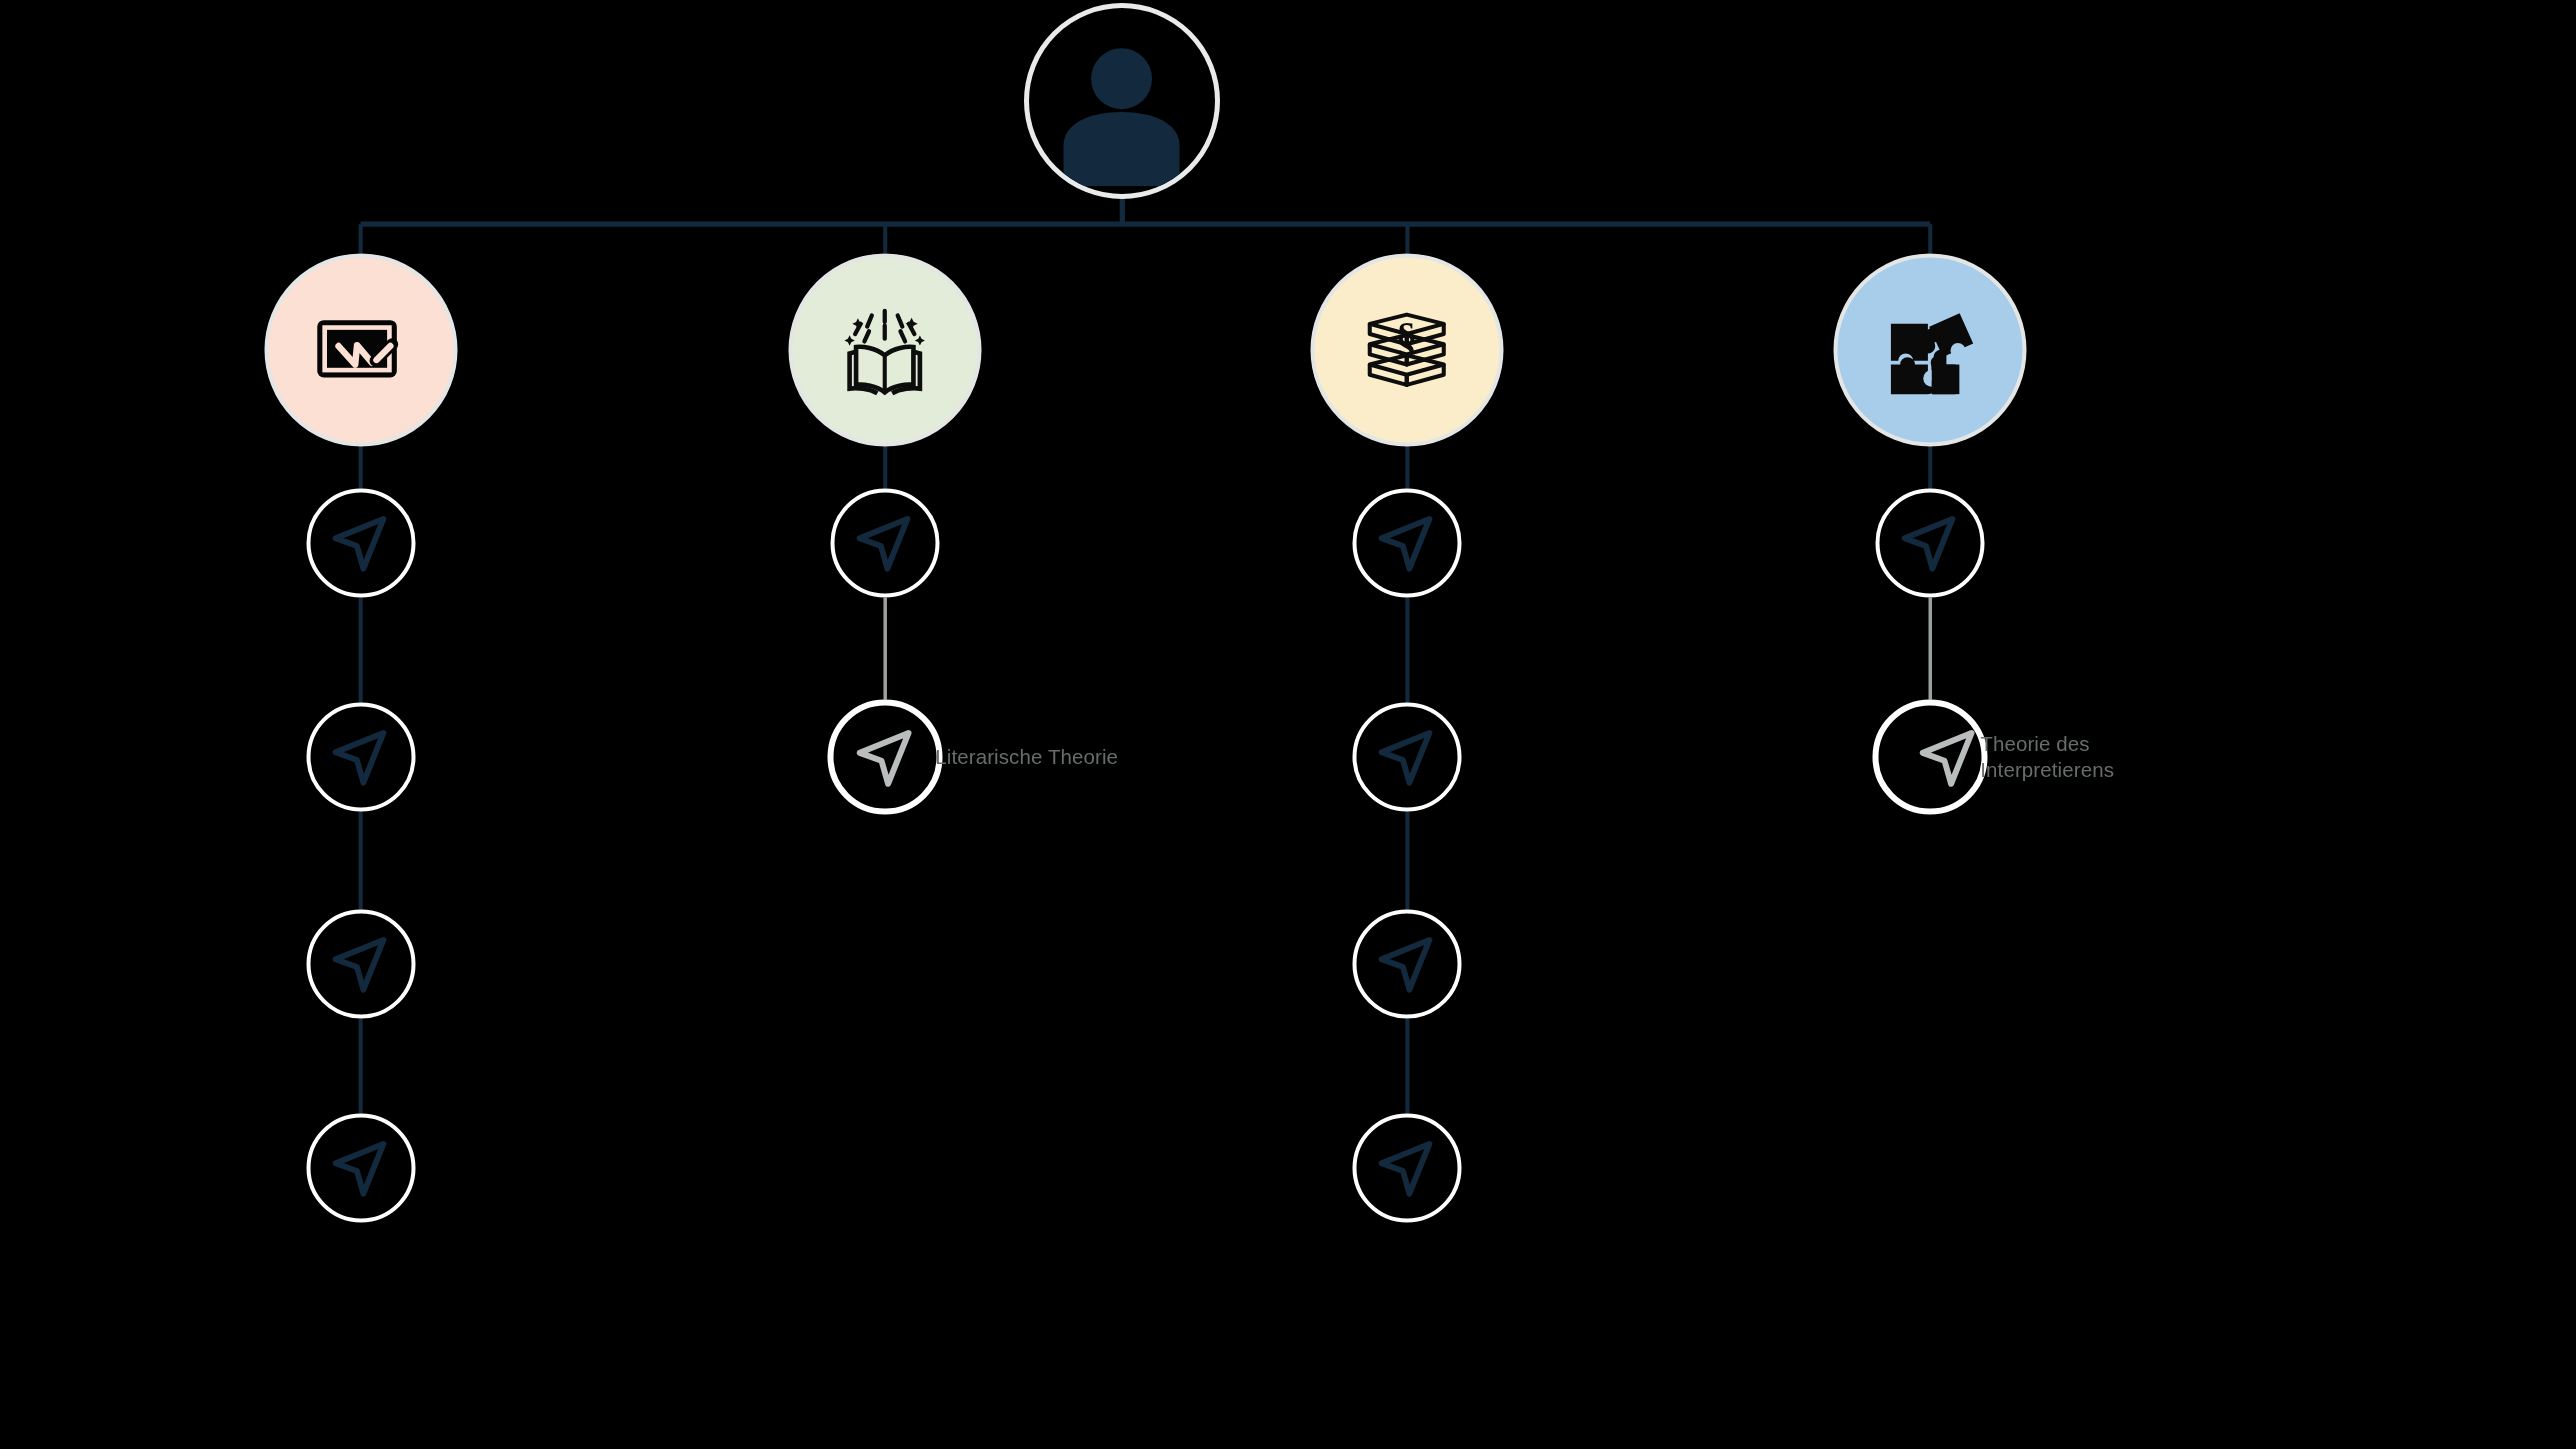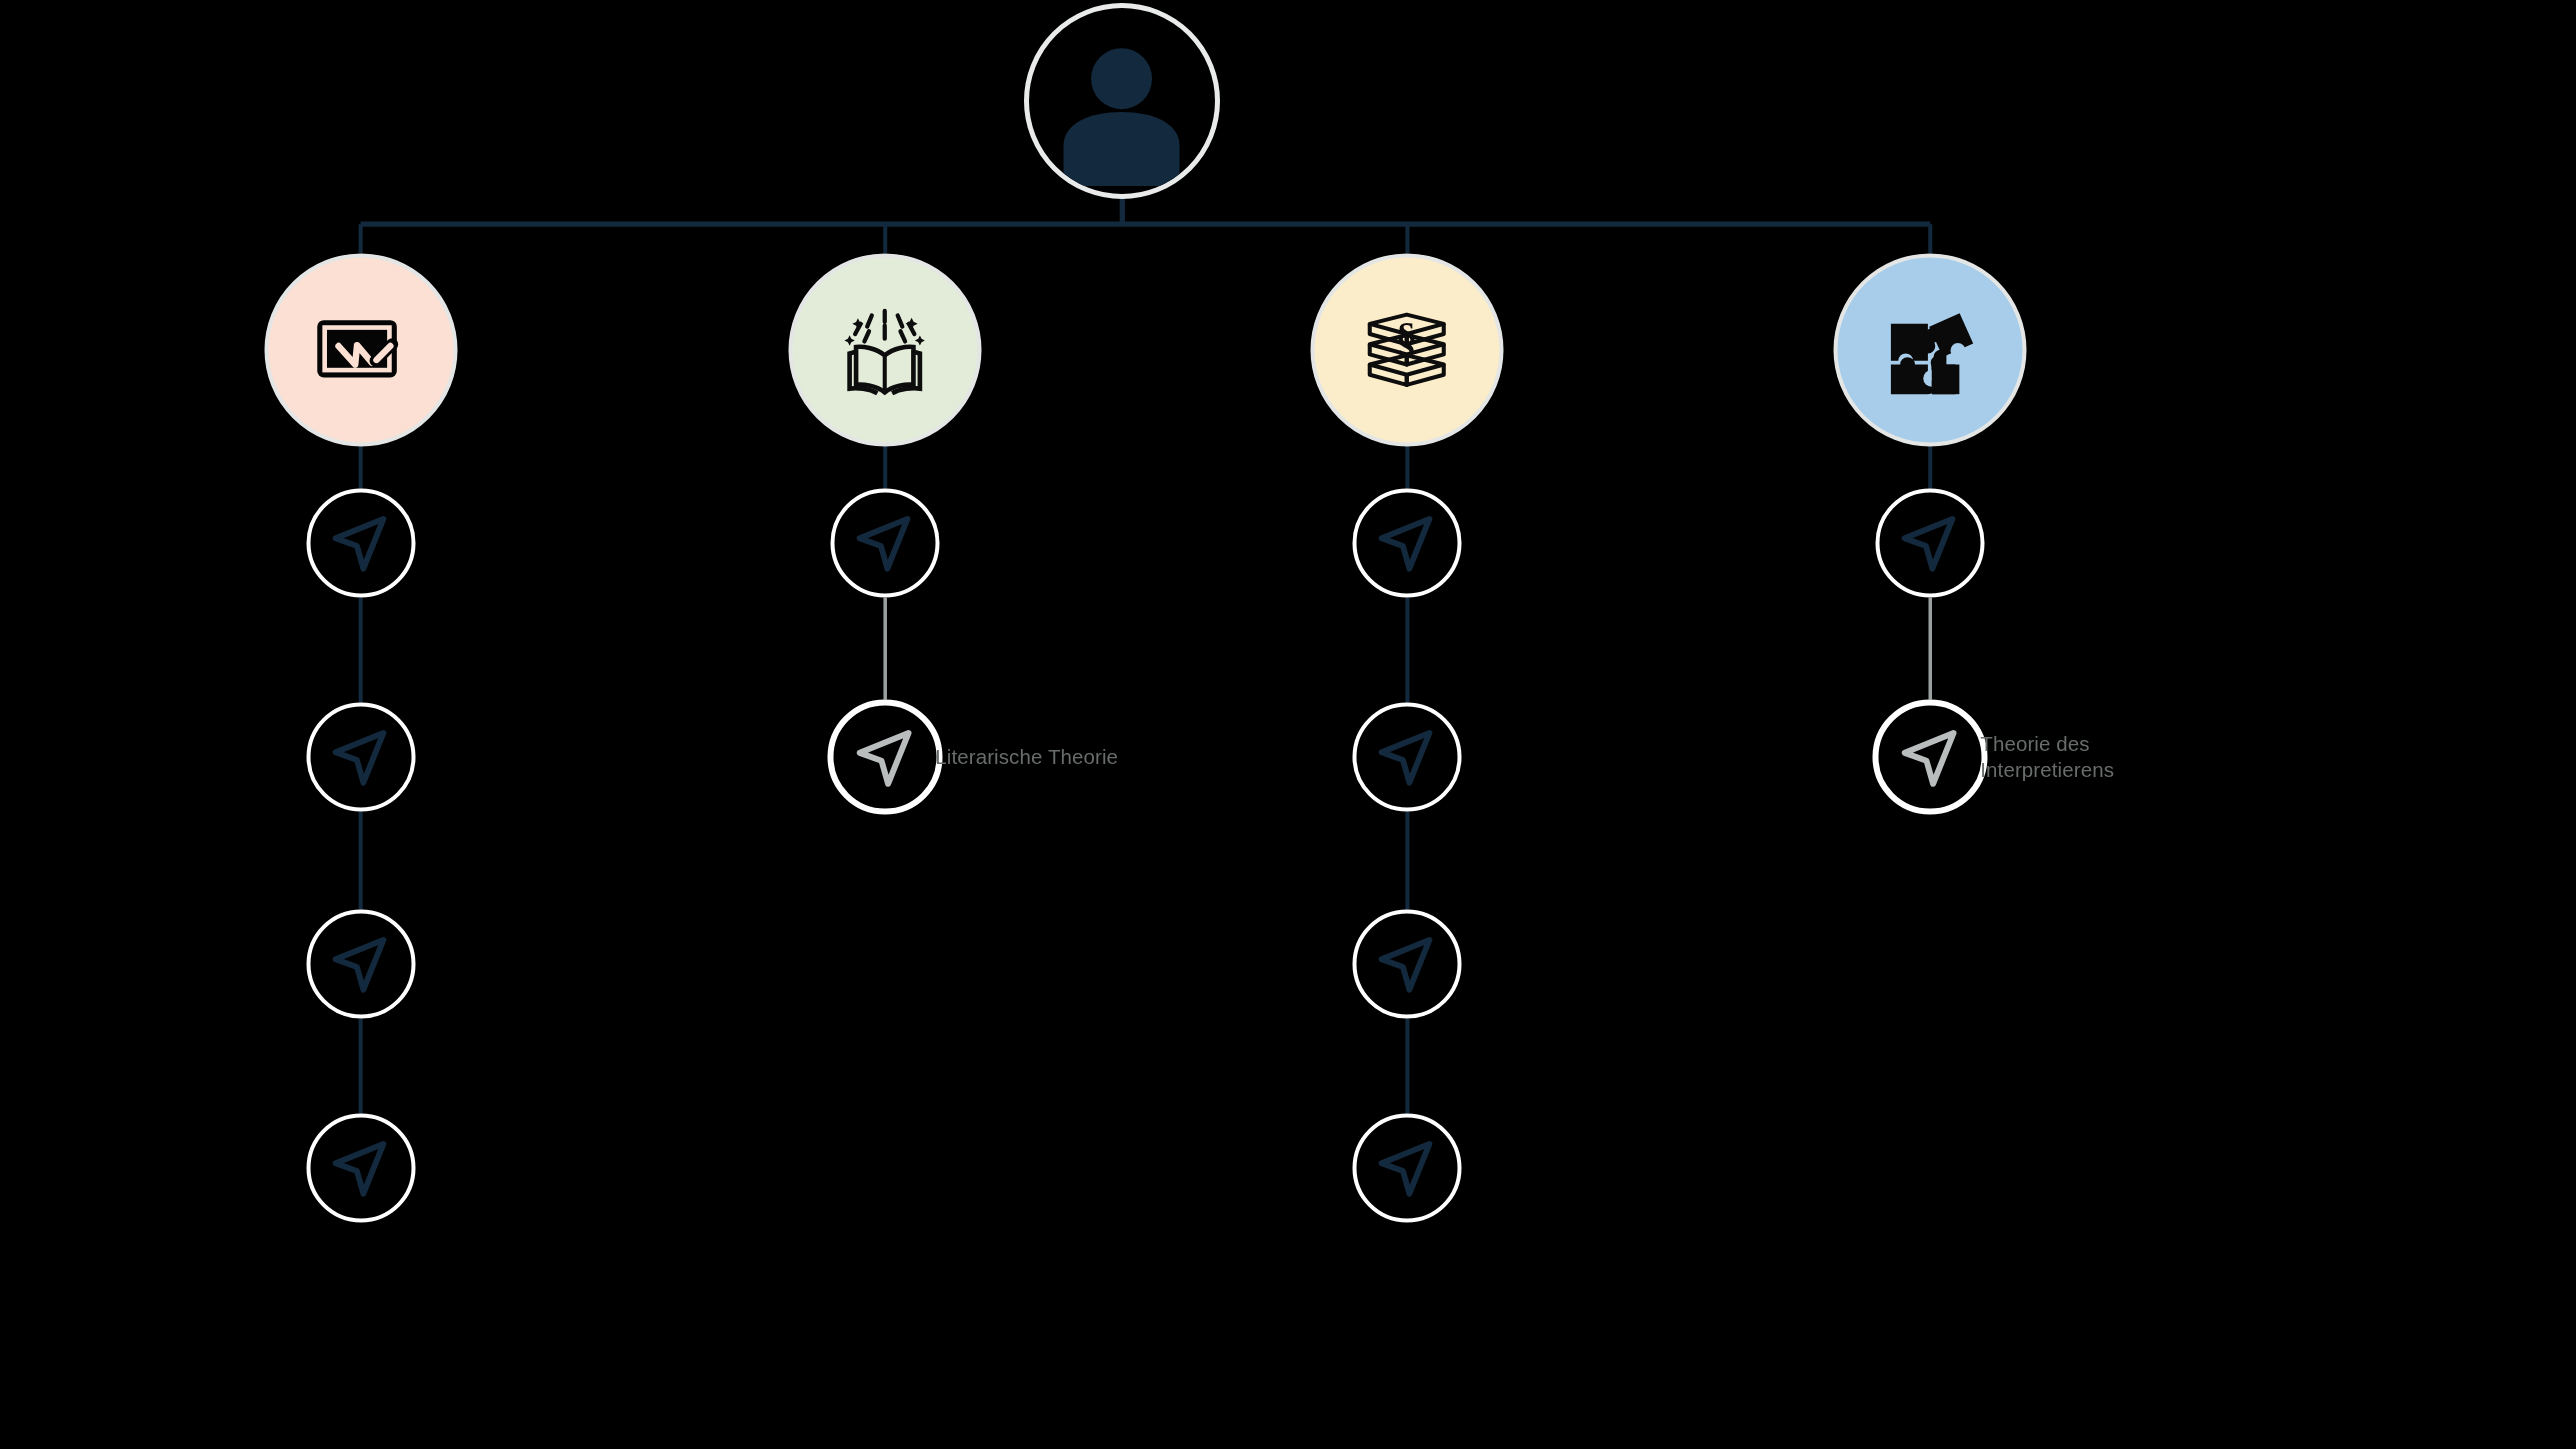--- a/index.html
+++ b/index.html
@@ -277,21 +277,21 @@
         <span class="leaf-label hidden-label"></span>
       </div>
       <div class="node leaf-node" style="left: 1930px; top: 543px;">
         <span class="leaf-glyph">
           <svg viewBox="0 0 100 100" xmlns="http://www.w3.org/2000/svg" style="width: 100%; height: 100%; display: block;">
     <path d="M85 13 L11 43 L44 55 L54 90 Z" fill="none" stroke="#13293d" stroke-width="9" stroke-linejoin="round" stroke-linecap="round"></path>
   </svg>
         </span>
         <span class="leaf-label hidden-label"></span>
       </div>
-      <div class="node leaf-node is-active" style="left: 1930px; top: 757px;">
+      <div class="node leaf-node is-active" style="left: 1930px; top: 757px; justify-content: flex-end;">
         <span class="leaf-glyph">
           <svg viewBox="0 0 100 100" xmlns="http://www.w3.org/2000/svg" style="width: 100%; height: 100%; display: block;">
     <path d="M85 13 L11 43 L44 55 L54 90 Z" fill="none" stroke="#b9bdbd" stroke-width="9" stroke-linejoin="round" stroke-linecap="round"></path>
   </svg>
         </span>
         <span class="leaf-label muted">Theorie des
 Interpretierens</span>
       </div>
     </div>
 

